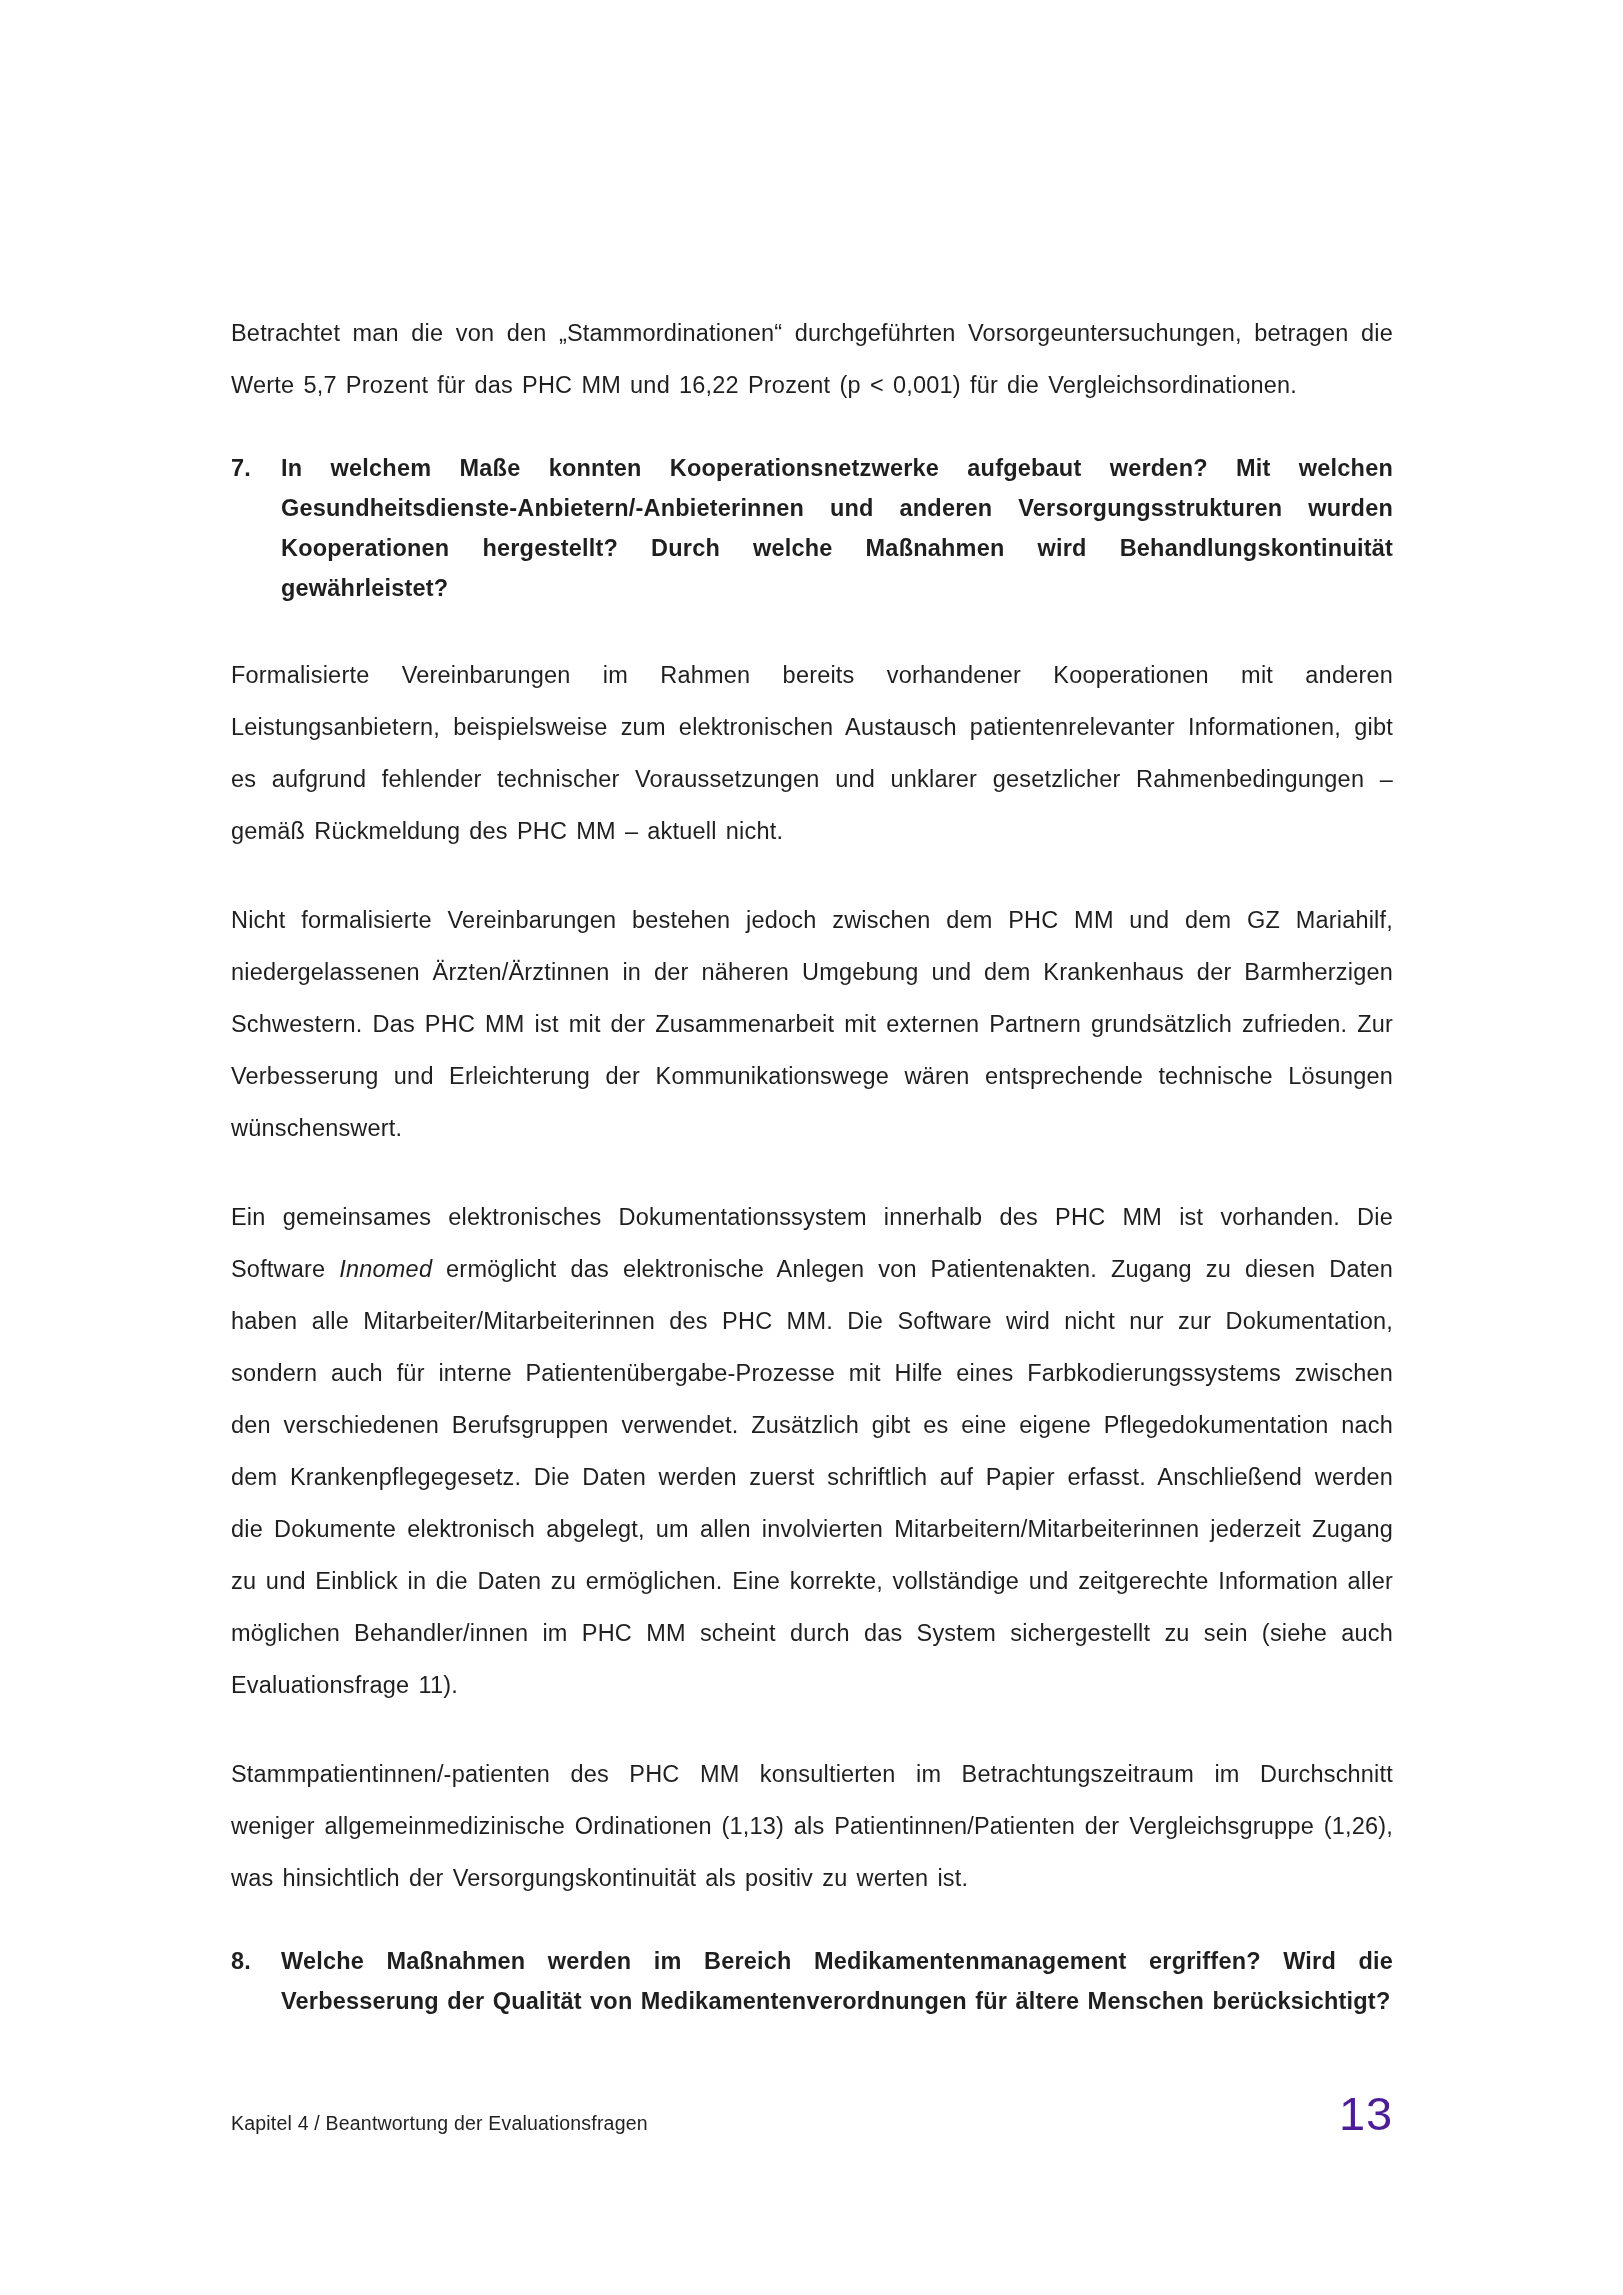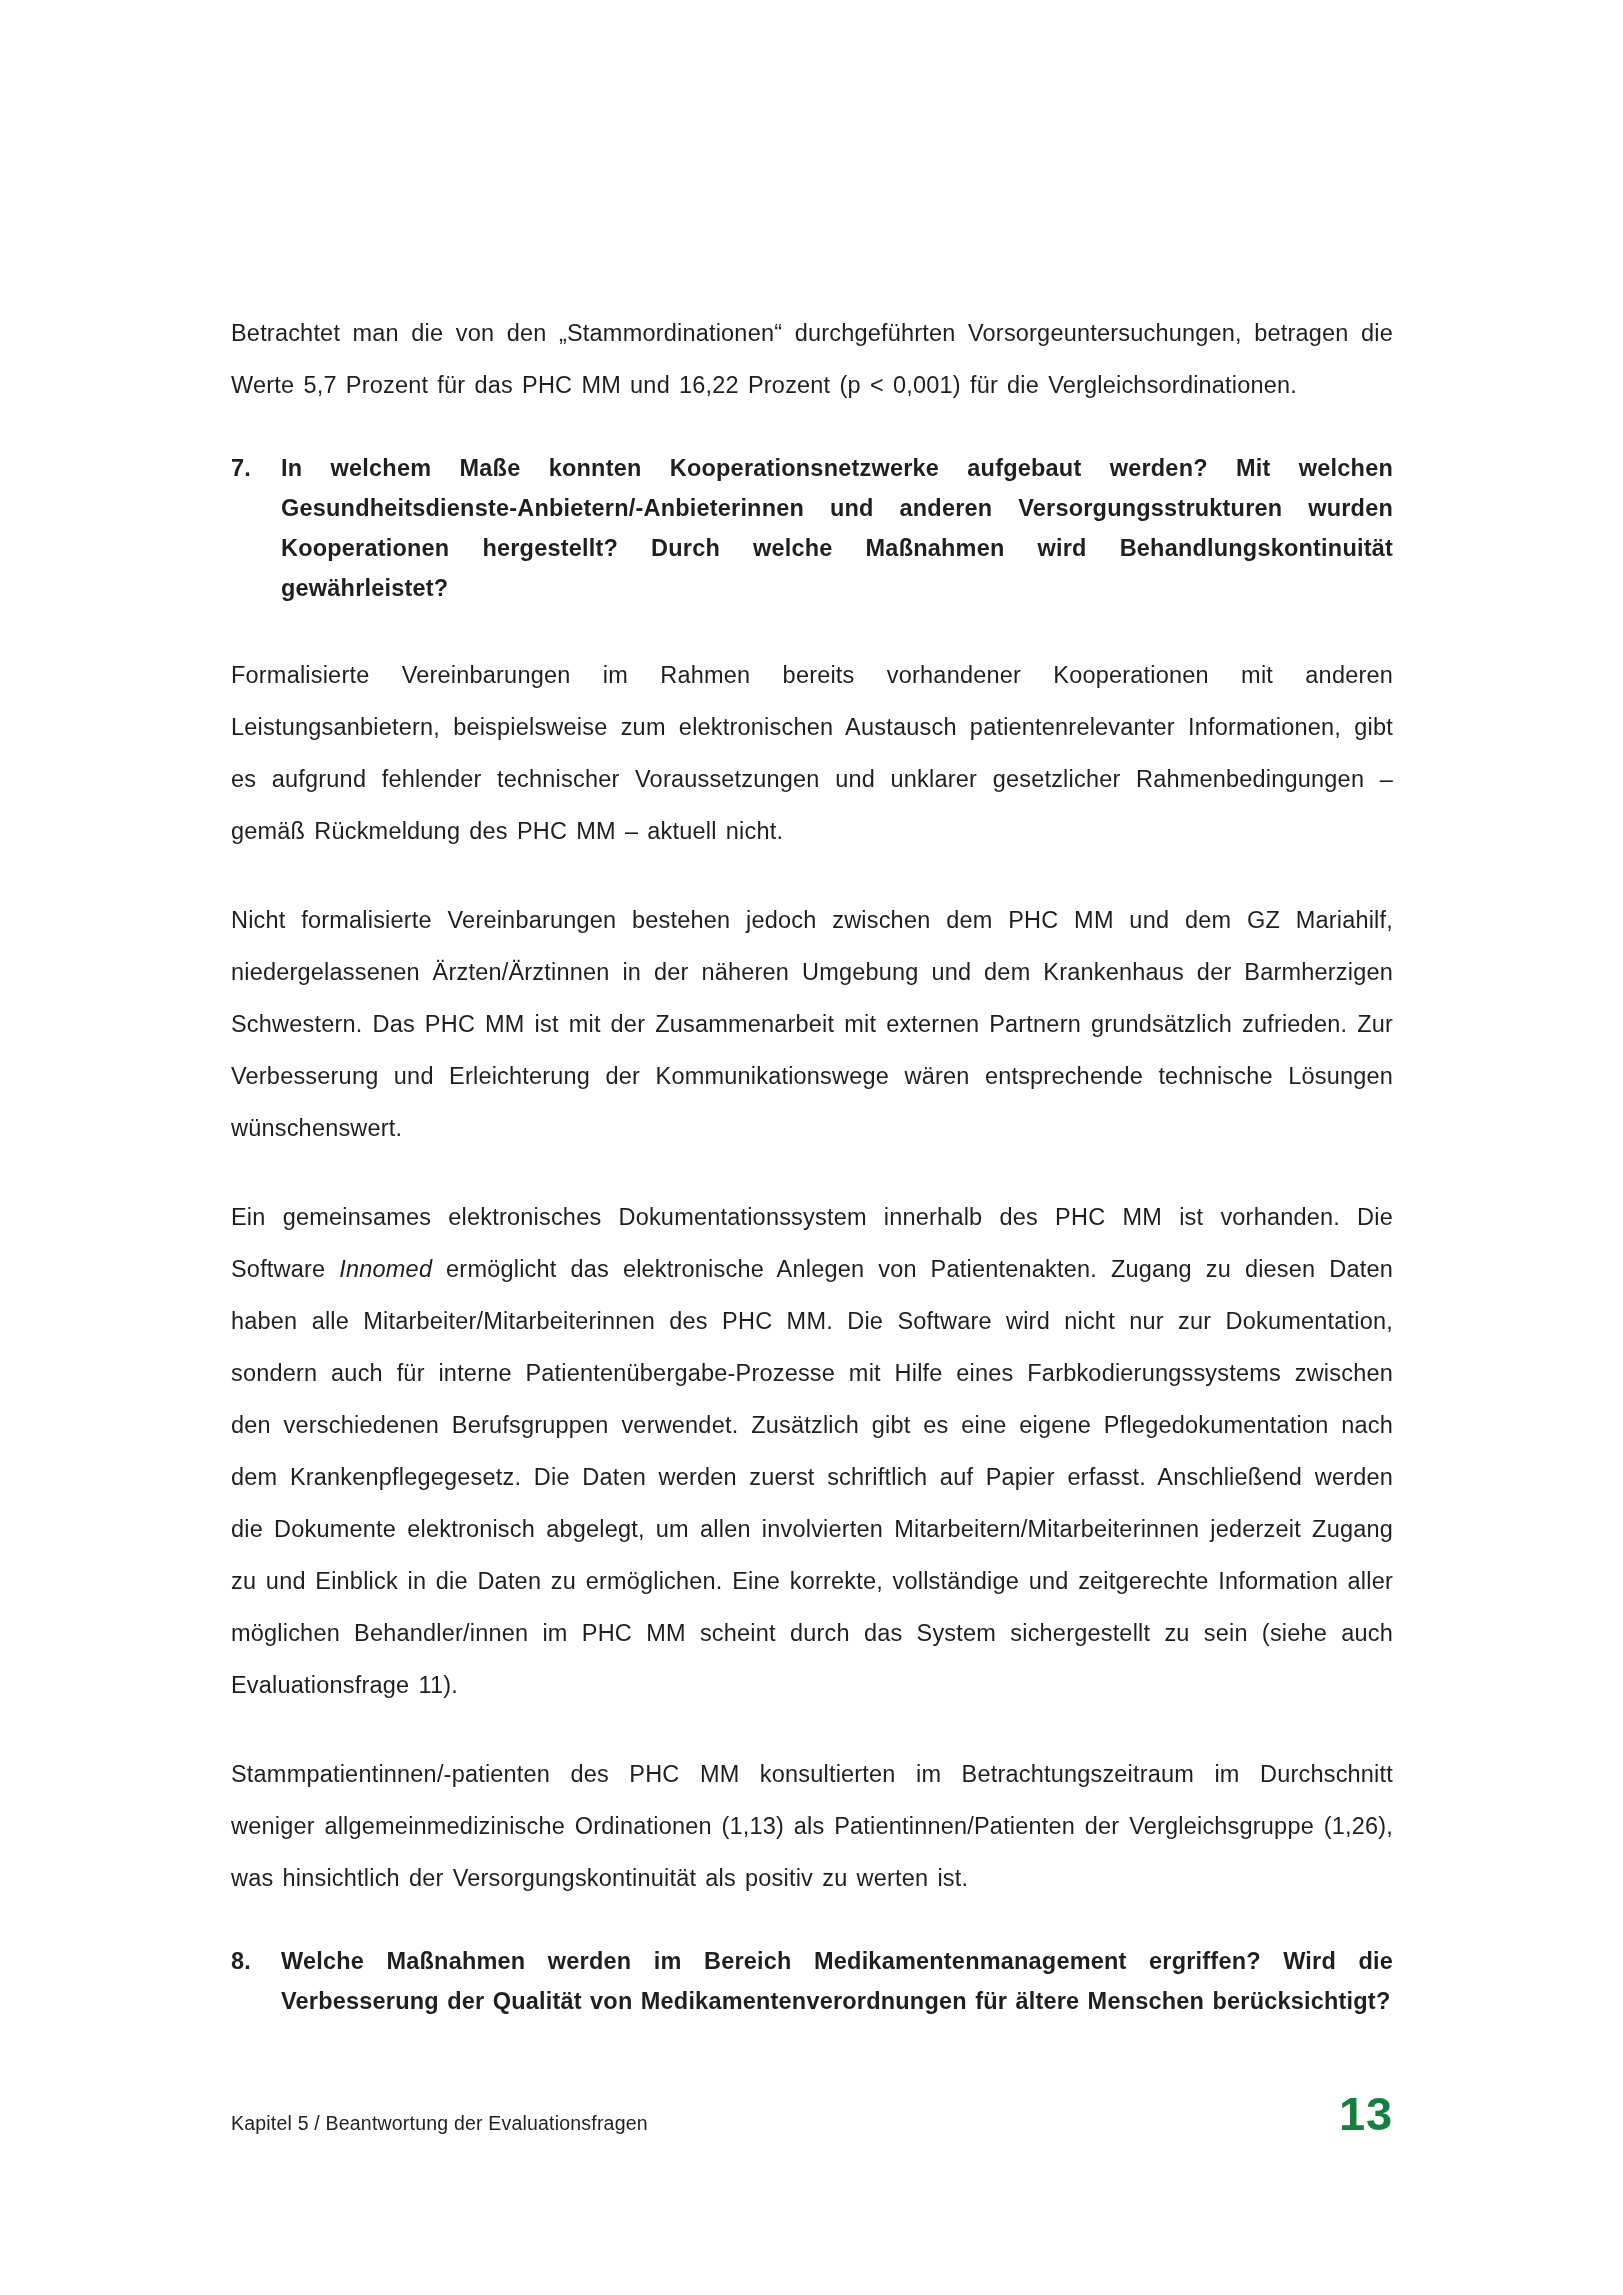--- a/index.html
+++ b/index.html
@@ -69,22 +69,22 @@
     justify-content: space-between;
     align-items: baseline;
   }
   .footer-text {
     font-size: 19.5px;
     letter-spacing: 0.2px;
     color: #222222;
   }
   .page-number {
     font-size: 47px;
-    font-weight: 700;
-    color: #15803d;
+    font-weight: 400;
+    color: #4c1d95;
     letter-spacing: 0.8px;
   }
 </style>
 </head>
 <body>
 
 <div class="page">
 
   <div class="content">
 
@@ -105,18 +105,18 @@
     <p class="body-par">Stammpatientinnen/-patienten des PHC MM konsultierten im Betrachtungszeitraum im Durchschnitt weniger allgemeinmedizinische Ordinationen (1,13) als Patientinnen/Patienten der Vergleichsgruppe (1,26), was hinsichtlich der Versorgungskontinuität als positiv zu werten ist.</p>
 
     <div class="question">
       <span class="qnum">8.</span>
       <span class="qtext">Welche Maßnahmen werden im Bereich Medikamentenmanagement ergriffen? Wird die Verbesserung der Qualität von Medikamentenverordnungen für ältere Menschen berücksichtigt?</span>
     </div>
 
   </div>
 
   <div class="footer">
-    <span class="footer-text">Kapitel 5 / Beantwortung der Evaluationsfragen</span>
+    <span class="footer-text">Kapitel 4 / Beantwortung der Evaluationsfragen</span>
     <span class="page-number">13</span>
   </div>
 
 </div>
 
 
 </body></html>

